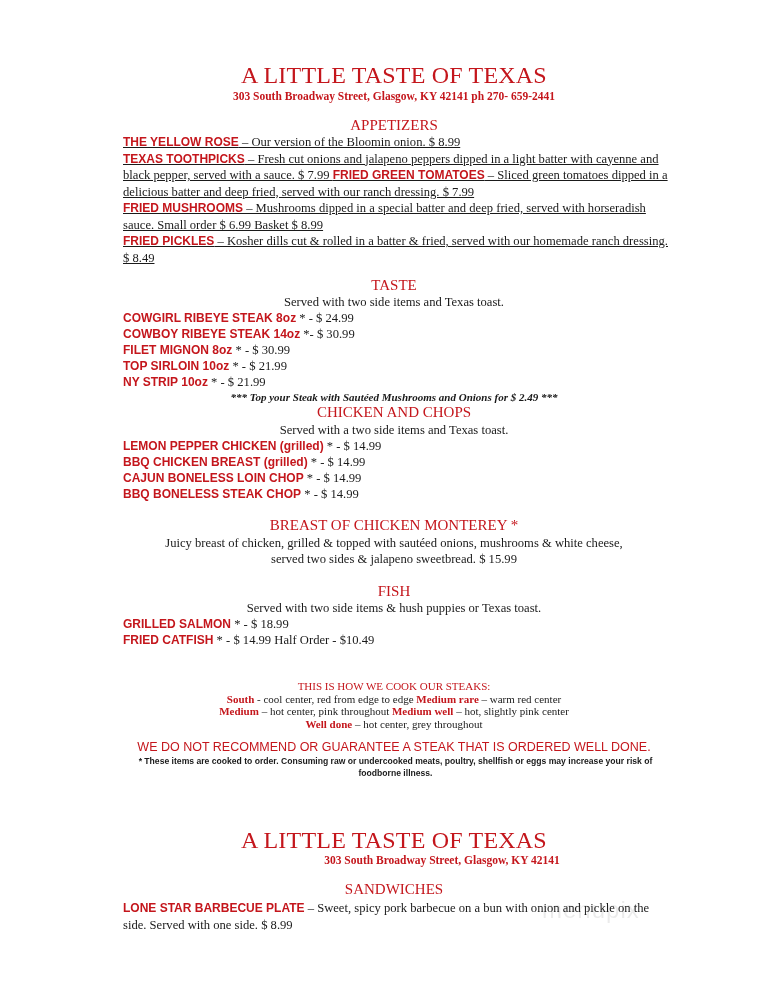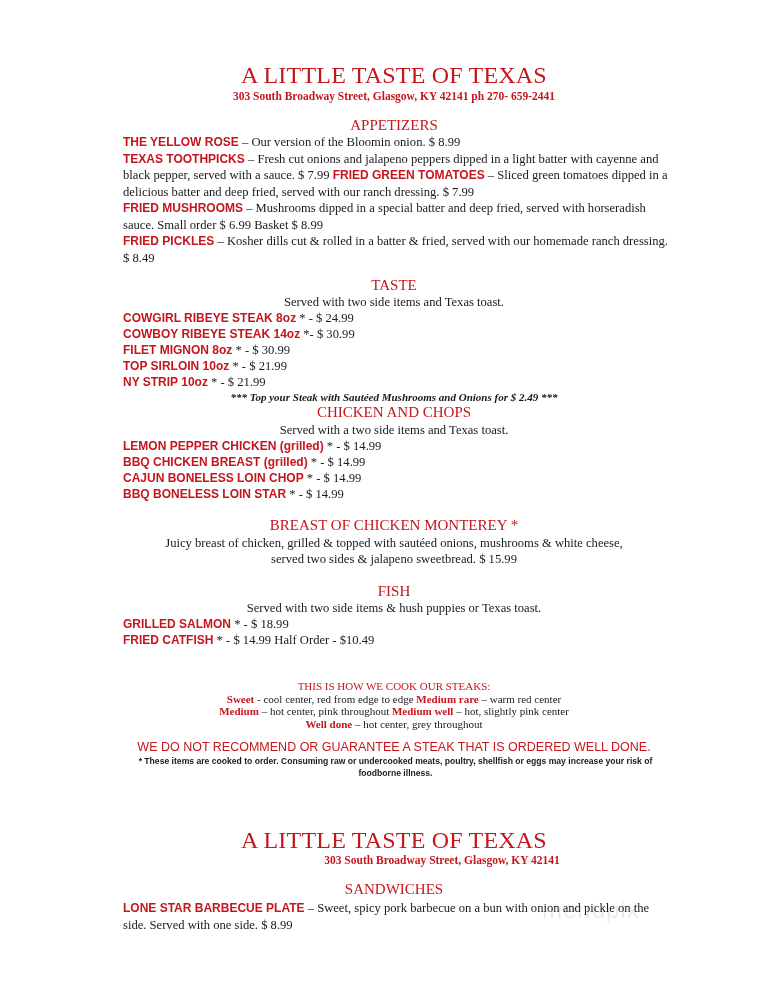--- a/index.html
+++ b/index.html
@@ -36,55 +36,55 @@
 </head>
 <body>
 
 <div class="page">
 
   <div class="title" style="top:62px;">A LITTLE TASTE OF TEXAS</div>
   <div class="addr" style="top:90px;">303 South Broadway Street, Glasgow, KY 42141 ph 270- 659-2441</div>
 
   <div class="section" style="top:117px;">APPETIZERS</div>
 
-  <div class="body-block" style="top:134px;">
+  <div class="body-block" style="top:134px;text-decoration:underline;">
     <div><span class="item-name">THE YELLOW ROSE</span><span> – Our version of the Bloomin onion.   $ 8.99</span></div>
     <div><span class="item-name">TEXAS TOOTHPICKS</span><span> – Fresh cut onions and jalapeno peppers dipped in a light batter with cayenne and black pepper, served with a sauce.   $ 7.99 </span><span class="item-name">FRIED GREEN TOMATOES</span><span> –  Sliced green tomatoes dipped in a delicious batter and deep fried, served with our ranch dressing.   $ 7.99</span></div>
     <div><span class="item-name">FRIED MUSHROOMS</span><span> – Mushrooms dipped in a special batter and deep fried, served with horseradish sauce. Small order   $ 6.99    Basket   $ 8.99</span></div>
     <div><span class="item-name">FRIED PICKLES</span><span> – Kosher dills cut &amp; rolled in a batter &amp; fried, served with our homemade ranch dressing.   $ 8.49</span></div>
   </div>
 
   <div class="section" style="top:277px;">TASTE</div>
   <div class="sub" style="top:295px;">Served with two side items and Texas toast.</div>
   <div class="line" style="top:311px;"><span class="item-name">COWGIRL RIBEYE STEAK 8oz</span><span> * -   $ 24.99</span></div>
   <div class="line" style="top:327px;"><span class="item-name">COWBOY RIBEYE STEAK 14oz</span><span> *-   $ 30.99</span></div>
   <div class="line" style="top:343px;"><span class="item-name">FILET MIGNON 8oz</span><span> * -   $ 30.99</span></div>
   <div class="line" style="top:359px;"><span class="item-name">TOP SIRLOIN 10oz</span><span> * -   $ 21.99</span></div>
   <div class="line" style="top:375px;"><span class="item-name">NY STRIP 10oz</span><span> * -   $ 21.99</span></div>
   <div class="topping" style="top:391px;">***  Top your Steak with Sautéed Mushrooms and Onions for  $ 2.49  ***</div>
 
   <div class="section" style="top:404px;">CHICKEN AND CHOPS</div>
   <div class="sub" style="top:423px;">Served with a two side items and Texas toast.</div>
   <div class="line" style="top:439px;"><span class="item-name">LEMON PEPPER CHICKEN (grilled)</span><span> * -   $ 14.99</span></div>
   <div class="line" style="top:455px;"><span class="item-name">BBQ CHICKEN BREAST (grilled)</span><span> * -   $ 14.99</span></div>
   <div class="line" style="top:471px;"><span class="item-name">CAJUN BONELESS LOIN CHOP</span><span>  * -   $ 14.99</span></div>
-  <div class="line" style="top:487px;"><span class="item-name">BBQ BONELESS LOIN STAR</span><span> * -   $ 14.99</span></div>
+  <div class="line" style="top:487px;"><span class="item-name">BBQ BONELESS STEAK CHOP</span><span> * -   $ 14.99</span></div>
 
   <div class="section" style="top:517px;">BREAST OF CHICKEN MONTEREY *</div>
   <div class="sub" style="top:536px;">Juicy breast of chicken, grilled &amp; topped with sautéed onions, mushrooms &amp;  white cheese,</div>
   <div class="sub" style="top:552px;">served two sides &amp; jalapeno sweetbread.   $ 15.99</div>
 
   <div class="section" style="top:583px;">FISH</div>
   <div class="sub" style="top:601px;">Served with two side items &amp; hush puppies or Texas toast.</div>
   <div class="line" style="top:617px;"><span class="item-name">GRILLED SALMON</span><span> * -   $ 18.99</span></div>
   <div class="line" style="top:633px;"><span class="item-name">FRIED CATFISH</span><span> * -   $ 14.99    Half Order  -   $10.49</span></div>
 
   <div class="small" style="top:680px;">
     <div class="red">THIS IS HOW WE COOK OUR STEAKS:</div>
-    <div><b>Sweet</b><span> - cool center, red from edge to edge </span><b>Medium rare</b><span> – warm red center</span></div>
+    <div><b>South</b><span> - cool center, red from edge to edge </span><b>Medium rare</b><span> – warm red center</span></div>
     <div><b>Medium</b><span> – hot center, pink throughout </span><b>Medium well</b><span> – hot, slightly pink center</span></div>
     <div><b>Well done</b><span> – hot center, grey throughout</span></div>
   </div>
 
   <div class="warning" style="top:740px;">WE DO NOT RECOMMEND OR GUARANTEE A STEAK THAT IS ORDERED WELL DONE.</div>
   <div class="disclaimer" style="top:755px;">* These items are cooked to order. Consuming raw or undercooked meats, poultry, shellfish or eggs may increase your risk of foodborne illness.</div>
 
   <div class="title" style="top:827px;">A LITTLE TASTE OF TEXAS</div>
   <div class="addr" style="top:854px;padding-left:48px;">303 South Broadway Street, Glasgow, KY 42141</div>
 

